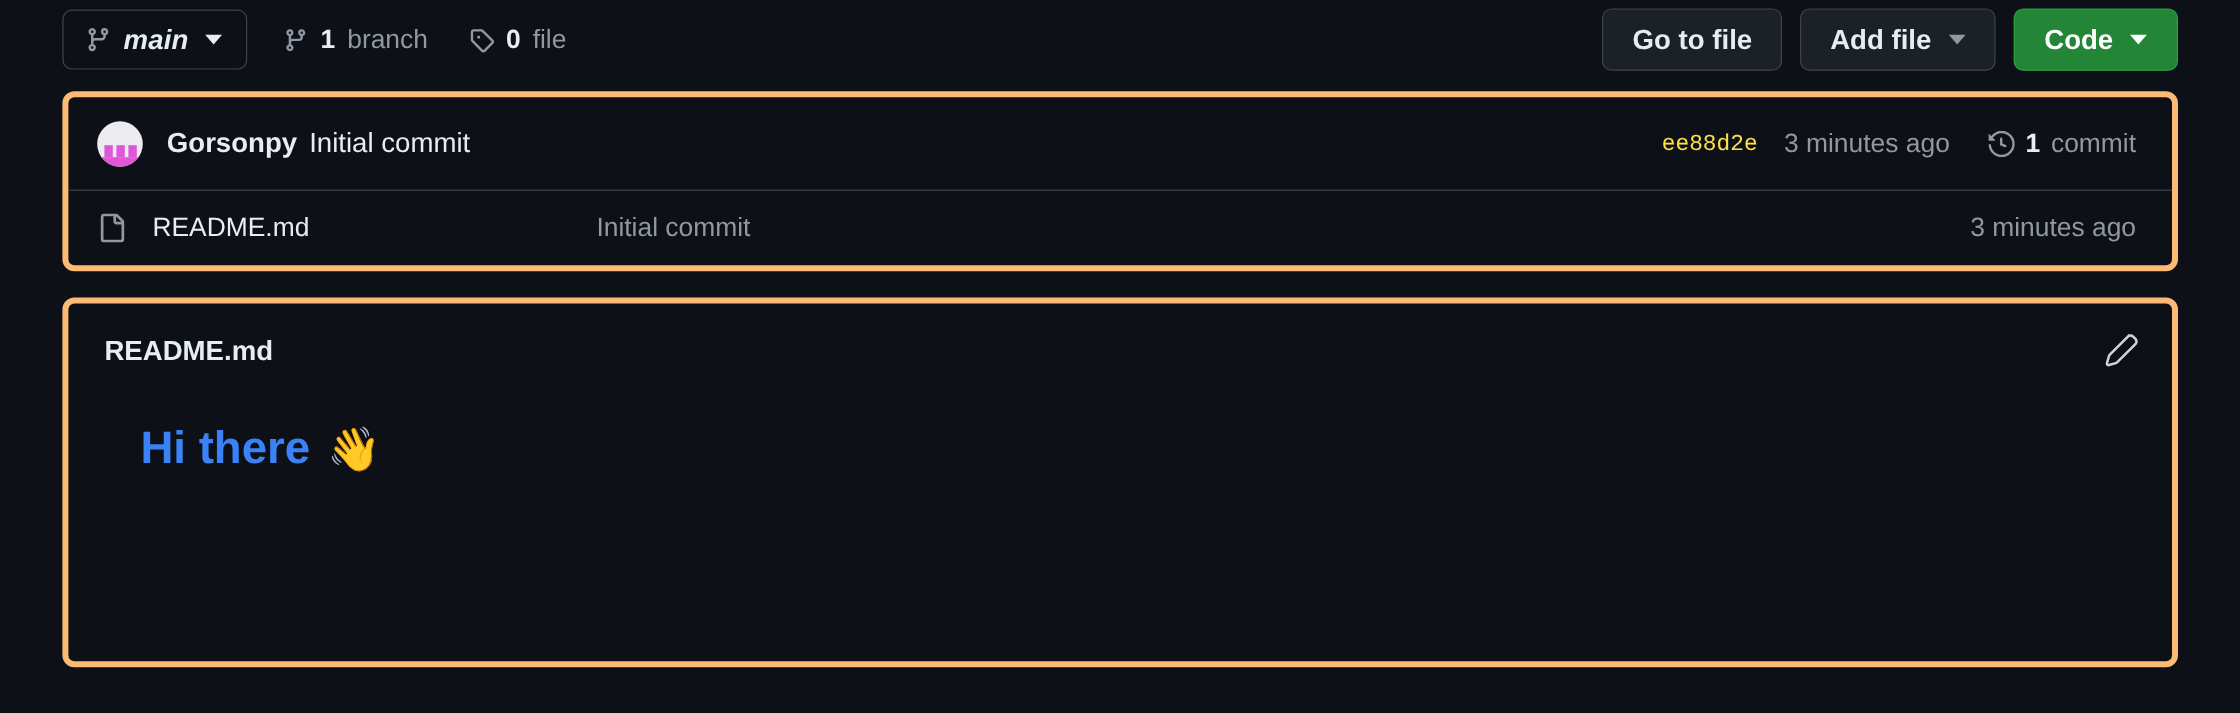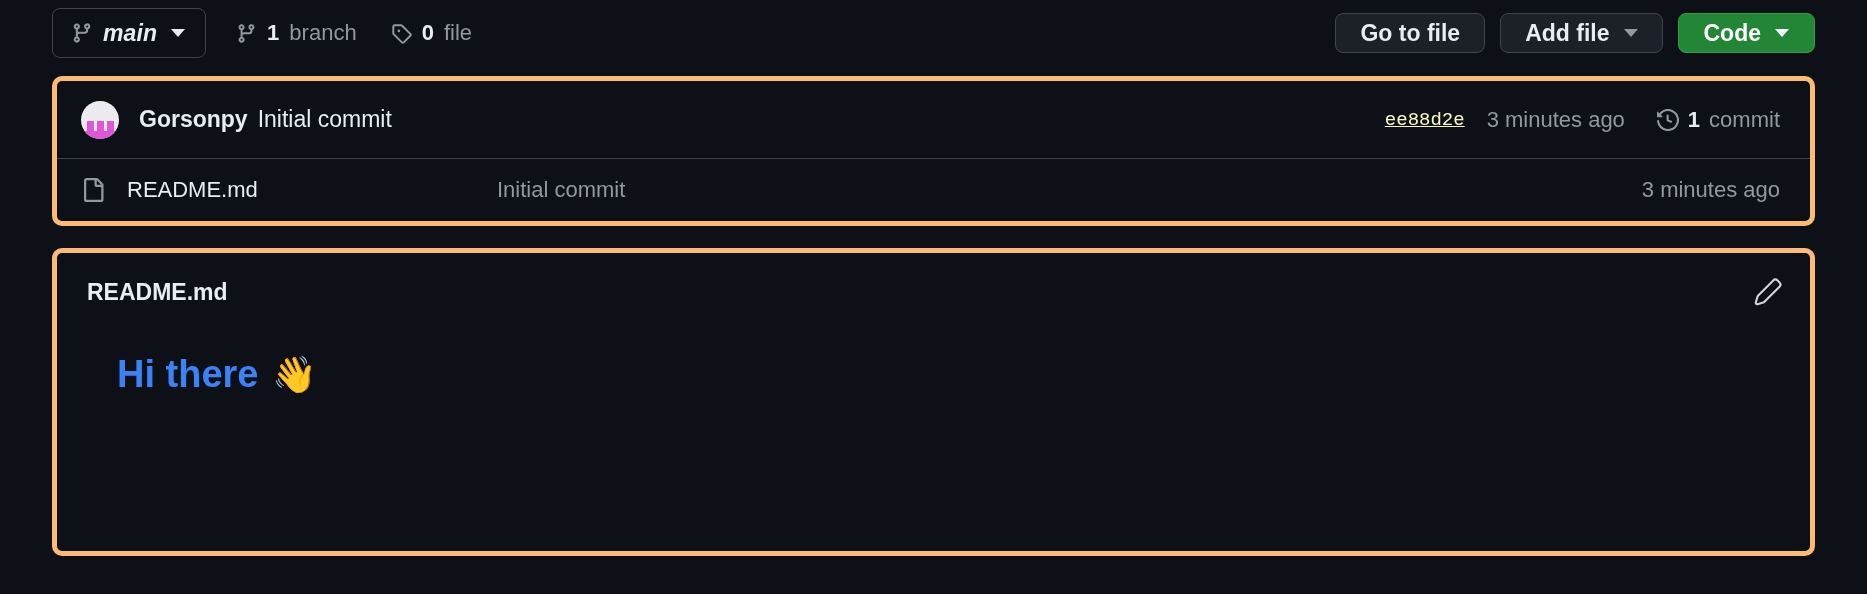--- a/index.html
+++ b/index.html
@@ -76,21 +76,21 @@
     display: flex;
     align-items: center;
     gap: 15px;
   }
   .btn {
     display: flex;
     align-items: center;
     gap: 10px;
     border: 1px solid #3d444d;
     border-radius: 8px;
-    height: 40px;
+    height: 52px;
     padding: 0 24px;
     color: #e6edf3;
     font-size: 23px;
     font-weight: bold;
     background: #1c2128;
     cursor: pointer;
     white-space: nowrap;
   }
   .btn.code {
     background: #238636;
@@ -138,25 +138,24 @@
     margin-left: 10px;
     cursor: pointer;
   }
   .commit-right {
     margin-left: auto;
     display: flex;
     align-items: center;
     gap: 22px;
   }
   .sha {
-    color: #fef9c3;
+    color: #fde047;
     font-family: "Liberation Mono", monospace;
     font-size: 19px;
     cursor: pointer;
-    text-decoration: underline;
   }
   .commit-time { color: #9198a1; font-size: 22px; }
   .commit-count {
     display: flex;
     align-items: center;
     gap: 9px;
     color: #9198a1;
     font-size: 22px;
     margin-left: 10px;
     cursor: pointer;

